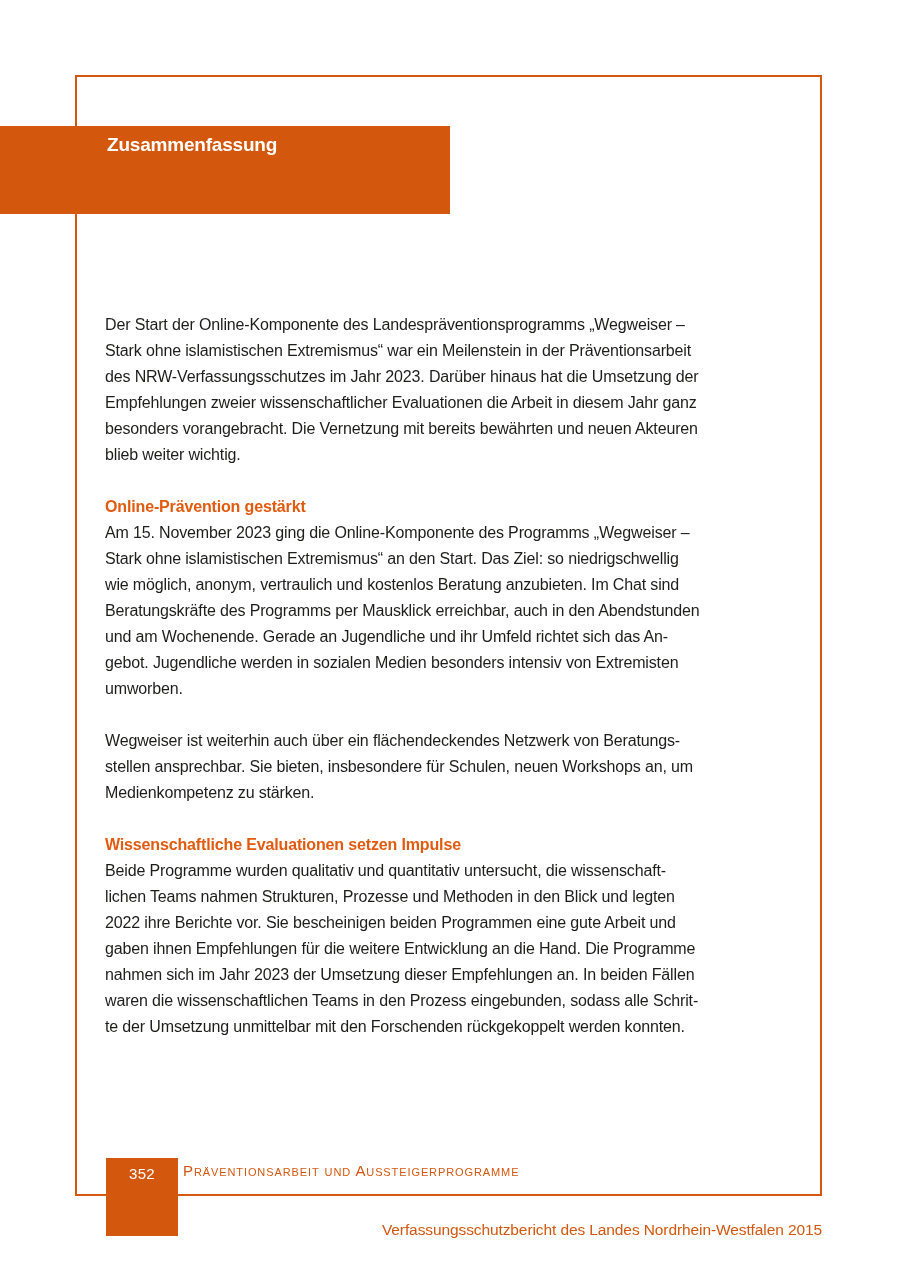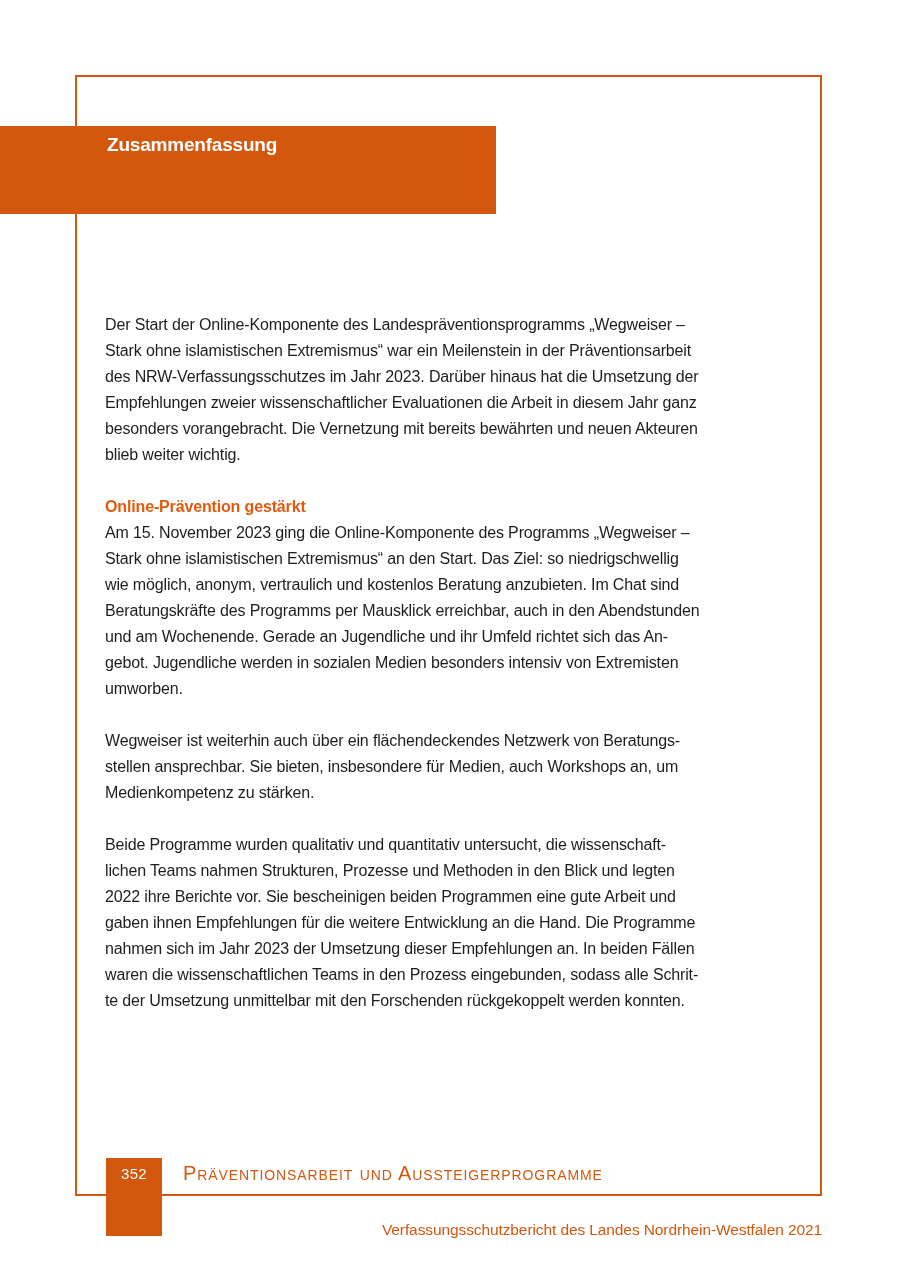--- a/index.html
+++ b/index.html
@@ -19,21 +19,21 @@
   .page-frame{
     position:absolute;
     left:75px;top:75px;
     width:747px;height:1121px;
     border:2px solid var(--accent);
     background:transparent;
   }
   .chapter-banner{
     position:absolute;
     left:0;top:126px;
-    width:496px;height:88px;
+    width:450px;height:88px;
     background:var(--accent);
   }
   .chapter-banner .banner-title{
     position:absolute;
     left:107px;top:8px;
     color:#ffffff;
     font-size:19px;
     font-weight:bold;
     letter-spacing:-0.2px;
   }
@@ -53,37 +53,37 @@
   .section-heading{
     color:var(--heading);
     font-weight:bold;
     font-size:16px;
     line-height:26px;
     white-space:pre-line;
   }
   .footer-page-box{
     position:absolute;
     left:106px;top:1158px;
-    width:56px;height:78px;
+    width:72px;height:78px;
     background:var(--accent);
   }
   .footer-page-box .page-number{
     display:block;
     margin-top:7px;
     text-align:center;
     color:#ffffff;
     font-size:15px;
     letter-spacing:0.3px;
   }
   .footer-chapter{
     position:absolute;
     left:183px;top:1162px;
     color:var(--accent);
     font-variant:small-caps;
-    font-size:20px;
+    font-size:15px;
     letter-spacing:0.9px;
   }
   .footer-report{
     position:absolute;
     right:78px;top:1221px;
     width:600px;
     text-align:right;
     color:var(--accent);
     font-size:15.5px;
     letter-spacing:-0.1px;
@@ -108,31 +108,32 @@
 
   <div class="section-heading">Online-Prävention gestärkt</div>
   <p>Am 15. November 2023 ging die Online-Komponente des Programms „Wegweiser –
 Stark ohne islamistischen Extremismus“ an den Start. Das Ziel: so niedrigschwellig
 wie möglich, anonym, vertraulich und kostenlos Beratung  anzubieten. Im Chat sind
 Beratungskräfte des Programms per Mausklick erreichbar, auch in den Abendstunden
 und am Wochenende. Gerade an Jugendliche und ihr Umfeld richtet sich das An-
 gebot. Jugendliche werden in sozialen Medien besonders intensiv von Extremisten
 umworben.</p>
   <p>Wegweiser ist weiterhin auch über ein flächendeckendes Netzwerk von Beratungs-
-stellen ansprechbar. Sie bieten, insbesondere für Medien, auch Workshops an, um
+stellen ansprechbar. Sie bieten, insbesondere für Schulen, neuen Workshops an, um
 Medienkompetenz zu stärken.</p>
 
+  <div class="section-heading">Wissenschaftliche Evaluationen setzen Impulse</div>
   <p>Beide Programme wurden qualitativ und quantitativ untersucht, die wissenschaft-
 lichen Teams nahmen Strukturen, Prozesse und Methoden in den Blick und legten
 2022 ihre Berichte vor. Sie bescheinigen beiden Programmen eine gute Arbeit und
 gaben ihnen Empfehlungen für die weitere Entwicklung an die Hand. Die Programme
 nahmen sich im Jahr 2023 der Umsetzung dieser Empfehlungen an. In beiden Fällen
 waren die wissenschaftlichen Teams in den Prozess eingebunden, sodass alle Schrit-
 te der Umsetzung unmittelbar mit den Forschenden rückgekoppelt werden konnten.</p>
 </div>
 
 <div class="footer-page-box">
   <span class="page-number">352</span>
 </div>
 
 <div class="footer-chapter">Präventionsarbeit und Aussteigerprogramme</div>
 
-<div class="footer-report">Verfassungsschutzbericht des Landes Nordrhein-Westfalen 2021</div>
+<div class="footer-report">Verfassungsschutzbericht des Landes Nordrhein-Westfalen 2015</div>
 
 </body></html>

